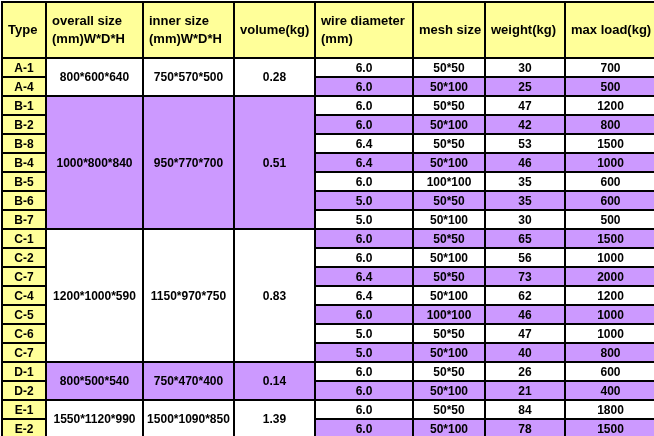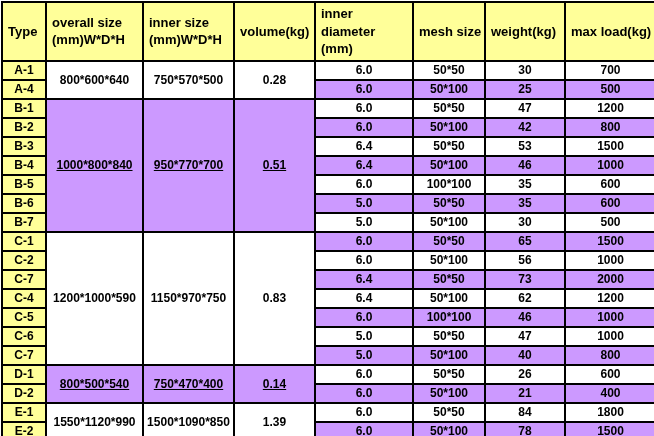--- a/index.html
+++ b/index.html
@@ -40,21 +40,21 @@
   .spec tr.dr{height:19px;}
   .spec td{
     font-size:12px;
     text-align:center;
     vertical-align:middle;
   }
   .spec td.type{background:var(--header-bg);}
   .spec tr.w td.v{background:var(--cell-bg);}
   .spec tr.p td.v{background:var(--stripe-bg);}
   .spec td.m-w{background:var(--cell-bg);}
-  .spec td.m-p{background:var(--stripe-bg);text-decoration:underline;}
+  .spec td.m-p{background:var(--stripe-bg);}
 </style>
 </head>
 <body>
 
 <table class="spec">
   <colgroup>
     <col style="width:44px">
       <col style="width:97px">
       <col style="width:91px">
       <col style="width:81px">
@@ -64,21 +64,21 @@
       <col style="width:91px">
   </colgroup>
   <thead>
     <tr>
       <th>Type</th>
       <th>overall size
 (mm)W*D*H</th>
       <th>inner size
 (mm)W*D*H</th>
       <th>volume(kg)</th>
-      <th>inner diameter
+      <th>wire diameter
 (mm)</th>
       <th>mesh size</th>
       <th>weight(kg)</th>
       <th>max load(kg)</th>
     </tr>
   </thead>
   <tbody>
 
     <tr class="dr w">
       <td class="type">A-1</td>
@@ -109,21 +109,21 @@
       <td class="v">1200</td>
     </tr>
     <tr class="dr p">
       <td class="type">B-2</td>
       <td class="v">6.0</td>
       <td class="v">50*100</td>
       <td class="v">42</td>
       <td class="v">800</td>
     </tr>
     <tr class="dr w">
-      <td class="type">B-3</td>
+      <td class="type">B-8</td>
       <td class="v">6.4</td>
       <td class="v">50*50</td>
       <td class="v">53</td>
       <td class="v">1500</td>
     </tr>
     <tr class="dr p">
       <td class="type">B-4</td>
       <td class="v">6.4</td>
       <td class="v">50*100</td>
       <td class="v">46</td>

